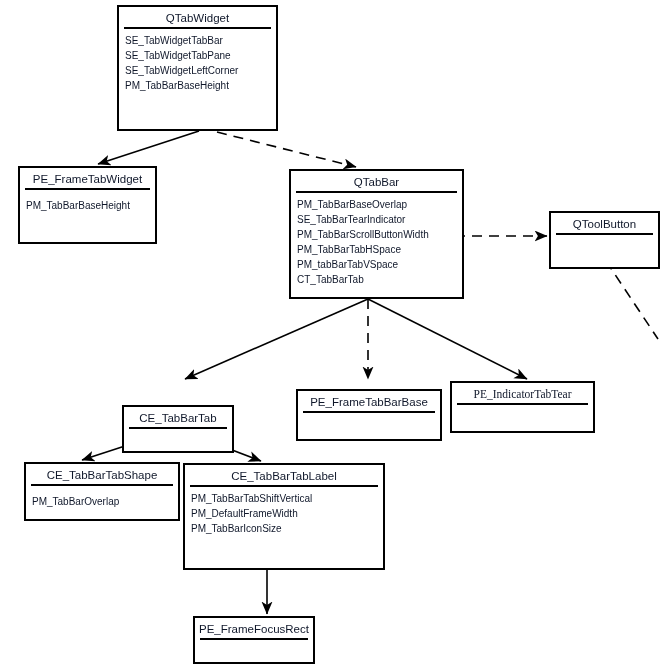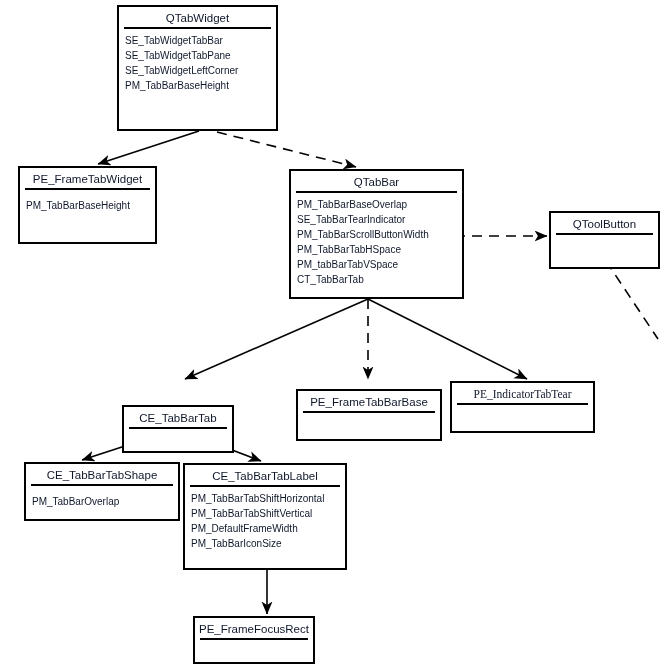--- a/index.html
+++ b/index.html
@@ -48,21 +48,21 @@
 
   
   #n-qtabwidget        { left:117px; top:5px;   width:161px; height:126px; }
   #n-pe-frametabwidget { left:18px;  top:166px; width:139px; height:78px;  }
   #n-qtabbar           { left:280px; top:169px; width:175px; height:130px;margin-left:9px; }
   #n-qtoolbutton       { left:549px; top:211px; width:111px; height:58px;  }
   #n-ce-tabbartab      { left:122px; top:381px; width:112px; height:48px;margin-top:24px;  }
   #n-pe-frametabbarbase{ left:296px; top:381px; width:146px; height:52px;margin-top:8px;  }
   #n-pe-indicatortabtear{ left:450px; top:381px; width:145px; height:52px;font-family:Liberation Serif, serif; }
   #n-ce-tabbartabshape { left:4px;   top:462px; width:156px; height:59px;margin-left:20px;  }
-  #n-ce-tabbartablabel { left:183px; top:463px; width:164px; height:107px; }
+  #n-ce-tabbartablabel { left:183px; top:463px; width:202px; height:107px; }
   #n-pe-framefocusrect { left:193px; top:616px; width:122px; height:48px;  }
 </style>
 </head>
 <body>
 
 <div class="canvas">
 
   <svg class="edge-layer" viewBox="0 0 661 668" xmlns="http://www.w3.org/2000/svg">
     <defs>
       <marker id="arrow" markerWidth="15" markerHeight="13" refX="12.5" refY="5.5" orient="auto" markerUnits="userSpaceOnUse">
@@ -138,21 +138,20 @@
     <div class="node-sep"></div>
     <div class="node-items items-gap">
       <div class="node-item">PM_TabBarOverlap</div>
     </div>
   </div>
 
   <div class="node" id="n-ce-tabbartablabel">
     <div class="node-title">CE_TabBarTabLabel</div>
     <div class="node-sep"></div>
     <div class="node-items">
-      <div class="node-item">PM_TabBarTabShiftHorizontal</div>
       <div class="node-item">PM_TabBarTabShiftVertical</div>
       <div class="node-item">PM_DefaultFrameWidth</div>
       <div class="node-item">PM_TabBarIconSize</div>
     </div>
   </div>
 
   <div class="node" id="n-pe-framefocusrect">
     <div class="node-title">PE_FrameFocusRect</div>
     <div class="node-sep"></div>
   </div>

